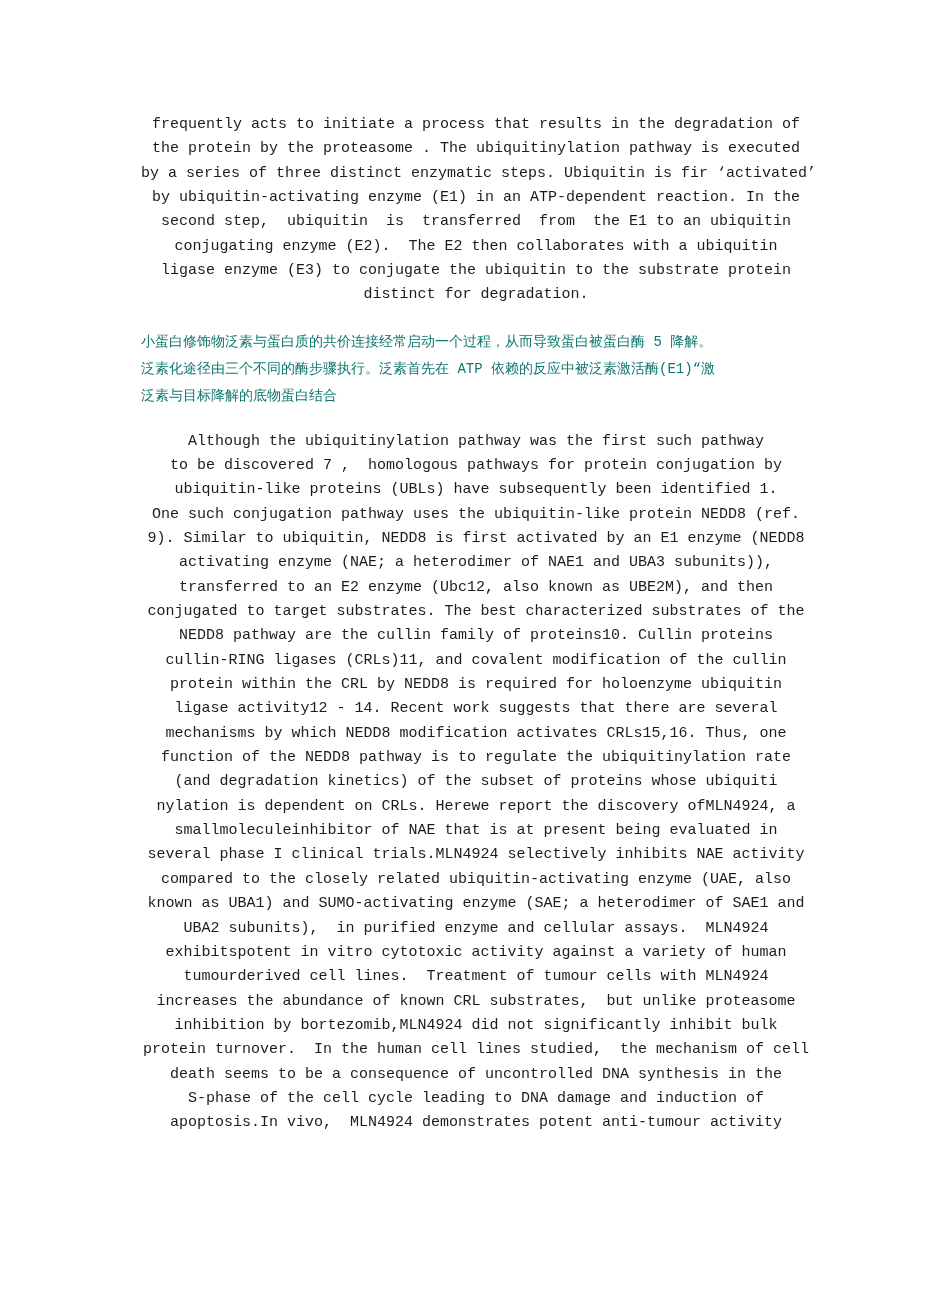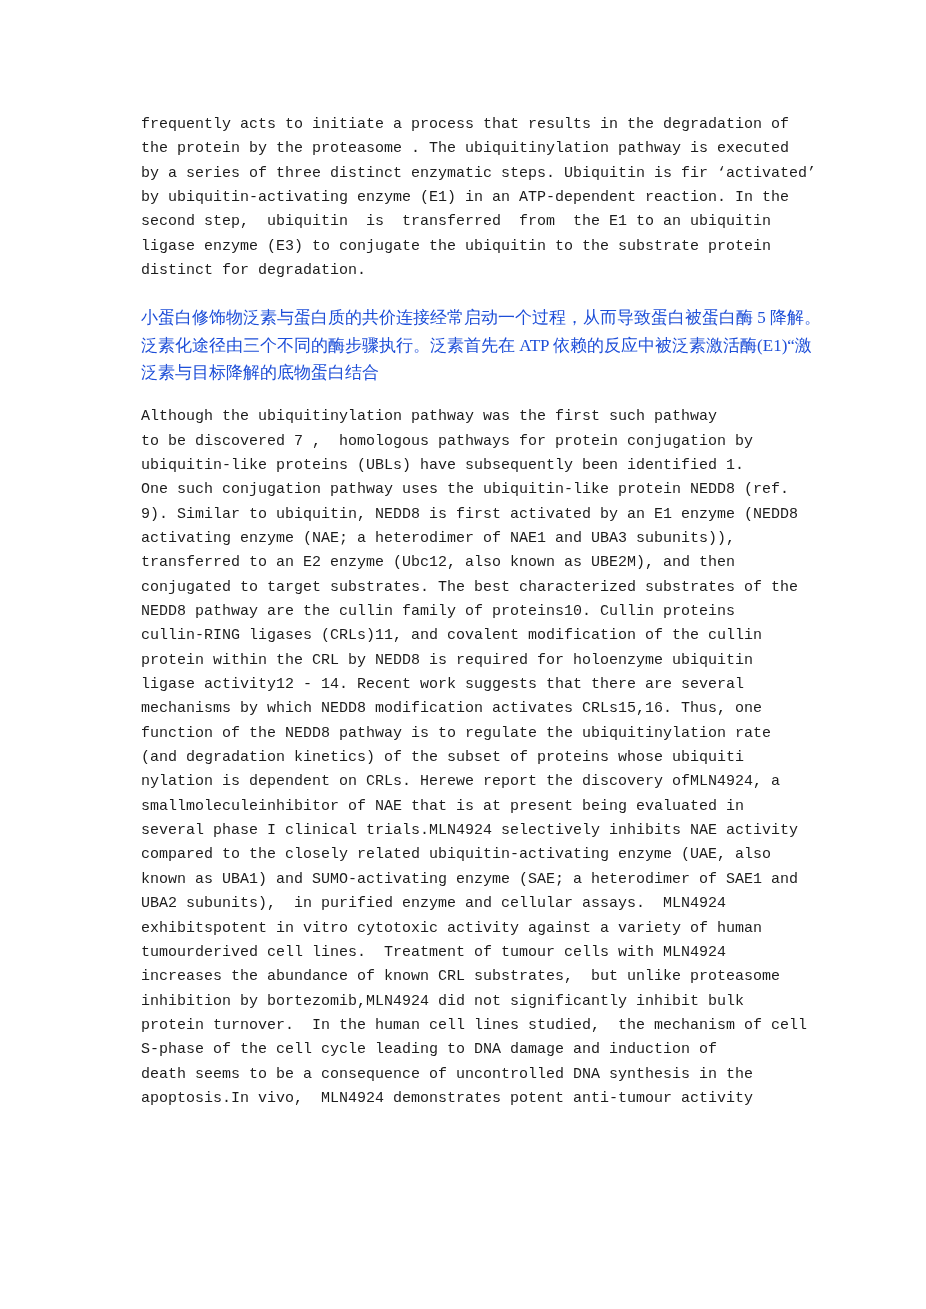--- a/index.html
+++ b/index.html
@@ -31,46 +31,48 @@
   .block {
     margin: 0 0 21px 0;
   }
   .block.en .line {
     font-family: "Liberation Mono", "DejaVu Sans Mono", monospace;
     font-size: 15px;
     line-height: 24.35px;
     color: #1c1c1c;
     white-space: pre;
     letter-spacing: 0px;
+    text-align: center;
   }
   .block.zh {
     margin-bottom: 19px;
   }
   .block.zh .line {
-    font-family: Liberation Serif, serif;
-    font-size: 17px;
+    font-family: Liberation Mono, monospace;
+    font-size: 14px;
     line-height: 27.3px;
-    color: #1d4ed8;
+    color: #0f766e;
     white-space: pre;
   }
   .block:last-child {
     margin-bottom: 8px;
   }
 </style>
 </head>
 <body>
 
 <div class="page">
   <div class="content">
       <div class="block en">
         <div class="line">frequently acts to initiate a process that results in the degradation of</div>
         <div class="line">the protein by the proteasome . The ubiquitinylation pathway is executed</div>
         <div class="line">by a series of three distinct enzymatic steps. Ubiquitin is fir ‘activated’</div>
         <div class="line">by ubiquitin-activating enzyme (E1) in an ATP-dependent reaction. In the</div>
         <div class="line">second step,  ubiquitin  is  transferred  from  the E1 to an ubiquitin</div>
+        <div class="line">conjugating enzyme (E2).  The E2 then collaborates with a ubiquitin</div>
         <div class="line">ligase enzyme (E3) to conjugate the ubiquitin to the substrate protein</div>
         <div class="line">distinct for degradation.</div>
       </div>
       <div class="block zh">
         <div class="line">小蛋白修饰物泛素与蛋白质的共价连接经常启动一个过程，从而导致蛋白被蛋白酶 5 降解。</div>
         <div class="line">泛素化途径由三个不同的酶步骤执行。泛素首先在 ATP 依赖的反应中被泛素激活酶(E1)“激</div>
         <div class="line">泛素与目标降解的底物蛋白结合</div>
       </div>
       <div class="block en">
         <div class="line">Although the ubiquitinylation pathway was the first such pathway</div>
@@ -92,18 +94,18 @@
         <div class="line">smallmoleculeinhibitor of NAE that is at present being evaluated in</div>
         <div class="line">several phase I clinical trials.MLN4924 selectively inhibits NAE activity</div>
         <div class="line">compared to the closely related ubiquitin-activating enzyme (UAE, also</div>
         <div class="line">known as UBA1) and SUMO-activating enzyme (SAE; a heterodimer of SAE1 and</div>
         <div class="line">UBA2 subunits),  in purified enzyme and cellular assays.  MLN4924</div>
         <div class="line">exhibitspotent in vitro cytotoxic activity against a variety of human</div>
         <div class="line">tumourderived cell lines.  Treatment of tumour cells with MLN4924</div>
         <div class="line">increases the abundance of known CRL substrates,  but unlike proteasome</div>
         <div class="line">inhibition by bortezomib,MLN4924 did not significantly inhibit bulk</div>
         <div class="line">protein turnover.  In the human cell lines studied,  the mechanism of cell</div>
+        <div class="line">death seems to be a consequence of uncontrolled DNA synthesis in the</div>
         <div class="line">S-phase of the cell cycle leading to DNA damage and induction of</div>
-        <div class="line">death seems to be a consequence of uncontrolled DNA synthesis in the</div>
         <div class="line">apoptosis.In vivo,  MLN4924 demonstrates potent anti-tumour activity</div>
       </div>
     </div>
 </div>
 
 </body></html>

